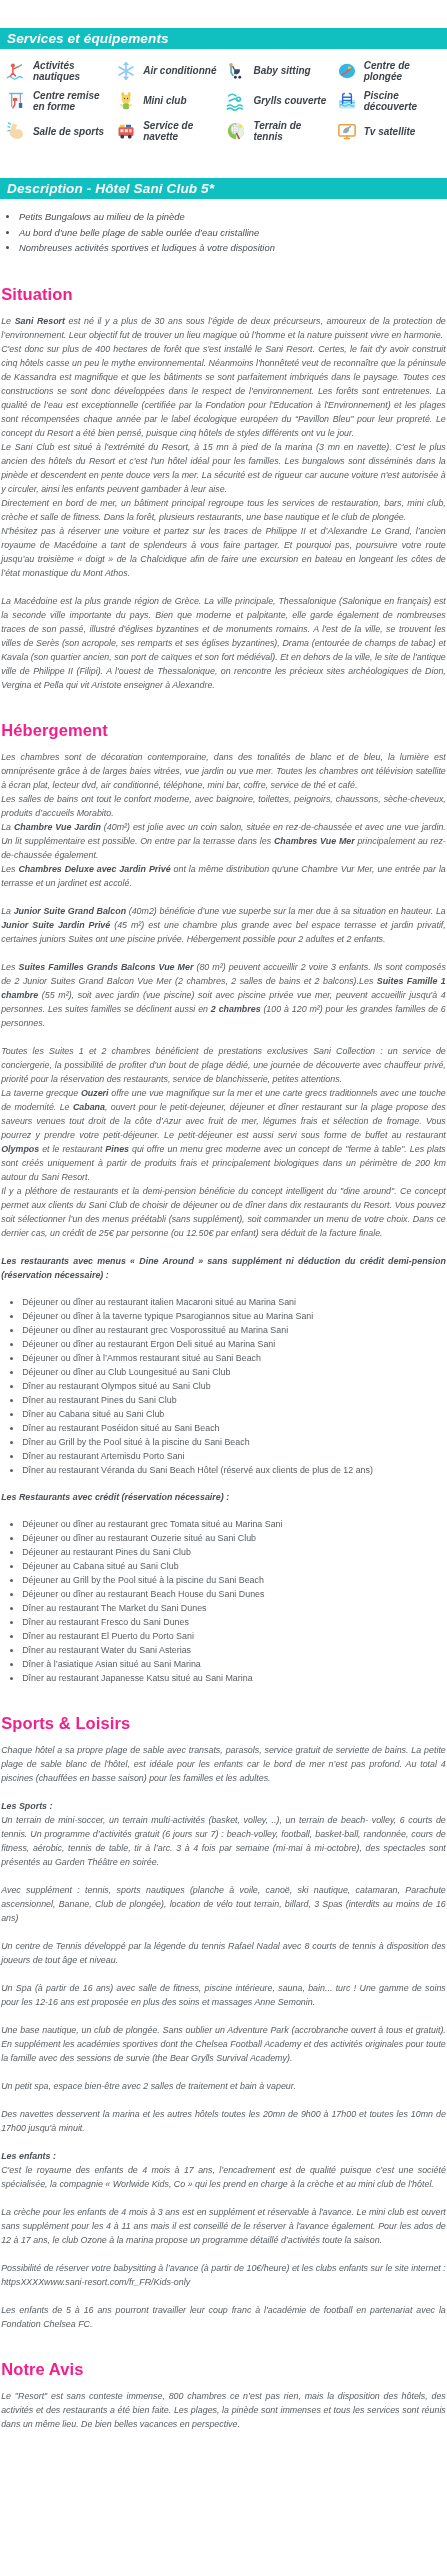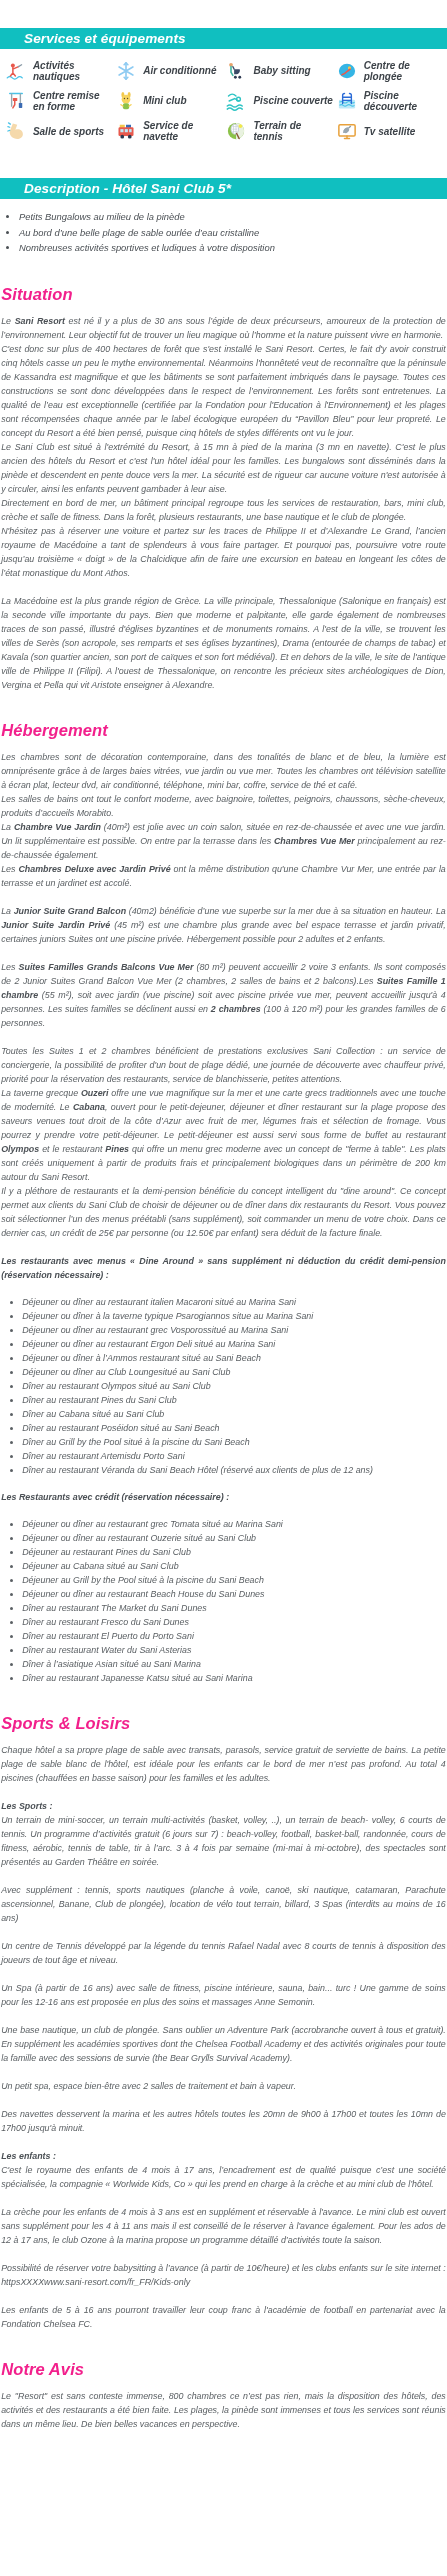--- a/index.html
+++ b/index.html
@@ -10,21 +10,21 @@
     -webkit-font-smoothing:antialiased;
   }
   .page{padding:28px 0 16.5px 0;}
   .banner{
     background:var(--banner,#10bfc0);
     color:#fff;
     font-style:italic;
     font-weight:bold;
     font-size:13.6px;
     line-height:21px;
-    padding-left:24px;
+    padding-left:7px;
     letter-spacing:0.1px;
   }
   .services-grid{
     display:grid;
     grid-template-columns:repeat(4,1fr);
     padding:10.6px 3.5px 5.9px 5.9px;
     row-gap:8.3px;
     column-gap:3.5px;
   }
   .service-item{
@@ -44,41 +44,39 @@
     padding:0 0 0 19px;
     font-style:italic;
     font-size:9.4px;
     color:#4a4f54;
     list-style:disc;
   }
   .highlights li{line-height:14.8px;margin:0 0 0.6px 0;}
   .content{padding:0 1.2px 0 1.2px;}
   h2{
     color:var(--heading,#f2208c);
-    font-style:italic;
     font-weight:bold;
     font-size:16.5px;
     margin:29.5px 0 9.4px 0;
     letter-spacing:0.1px;
   }
   .content p{
     margin:0;
     font-style:italic;
     font-size:8.9px;
     line-height:14px;
     text-align:justify;
     color:#5b6064;
   }
   .content p b, .content li b{color:#4b5055;}
   .content p.gap, .content ul.gap{margin-top:14px;}
   ul.dot-list{
     margin:13px 0 13px 0;
     padding-left:21px;
     list-style:disc;
-    font-style:italic;
     font-size:8.9px;
     color:#5b6064;
   }
   ul.dot-list li{line-height:14px;margin:0;}
 </style>
 </head>
 <body>
 
 <div class="page">
 
@@ -159,21 +157,21 @@
         <div class="service-item">
           <span class="service-icon">
             <svg viewBox="0 0 32 32" fill="none" stroke="#2ec4c4" stroke-width="2.3" stroke-linecap="round">
               <path d="M4 8q6-6 12 0"></path>
               <circle cx="20" cy="13" r="3"></circle>
               <path d="M5 16l9-4 6 4"></path>
               <path d="M2 24q4-3.5 8 0t8 0 8 0"></path>
               <path d="M2 29q4-3.5 8 0t8 0 8 0"></path>
             </svg>
           </span>
-          <span>Piscine couverte</span>
+          <span>Grylls couverte</span>
         </div>
         <div class="service-item">
           <span class="service-icon">
             <svg viewBox="0 0 32 32">
               <rect x="3" y="14" width="26" height="14" rx="2" fill="#bfe9f7"></rect>
               <path d="M4 18q3-2.5 6 0t6 0 6 0 6 0M4 23q3-2.5 6 0t6 0 6 0 6 0" stroke="#49c3e8" stroke-width="1.8" fill="none"></path>
               <path d="M12 4q-3 0-3 3v13M20 4q3 0 3 3v13M9 10h14M9 15h14" stroke="#2b6bd6" stroke-width="2.2" fill="none" stroke-linecap="round"></path>
             </svg>
           </span>
           <span>Piscine découverte</span>

